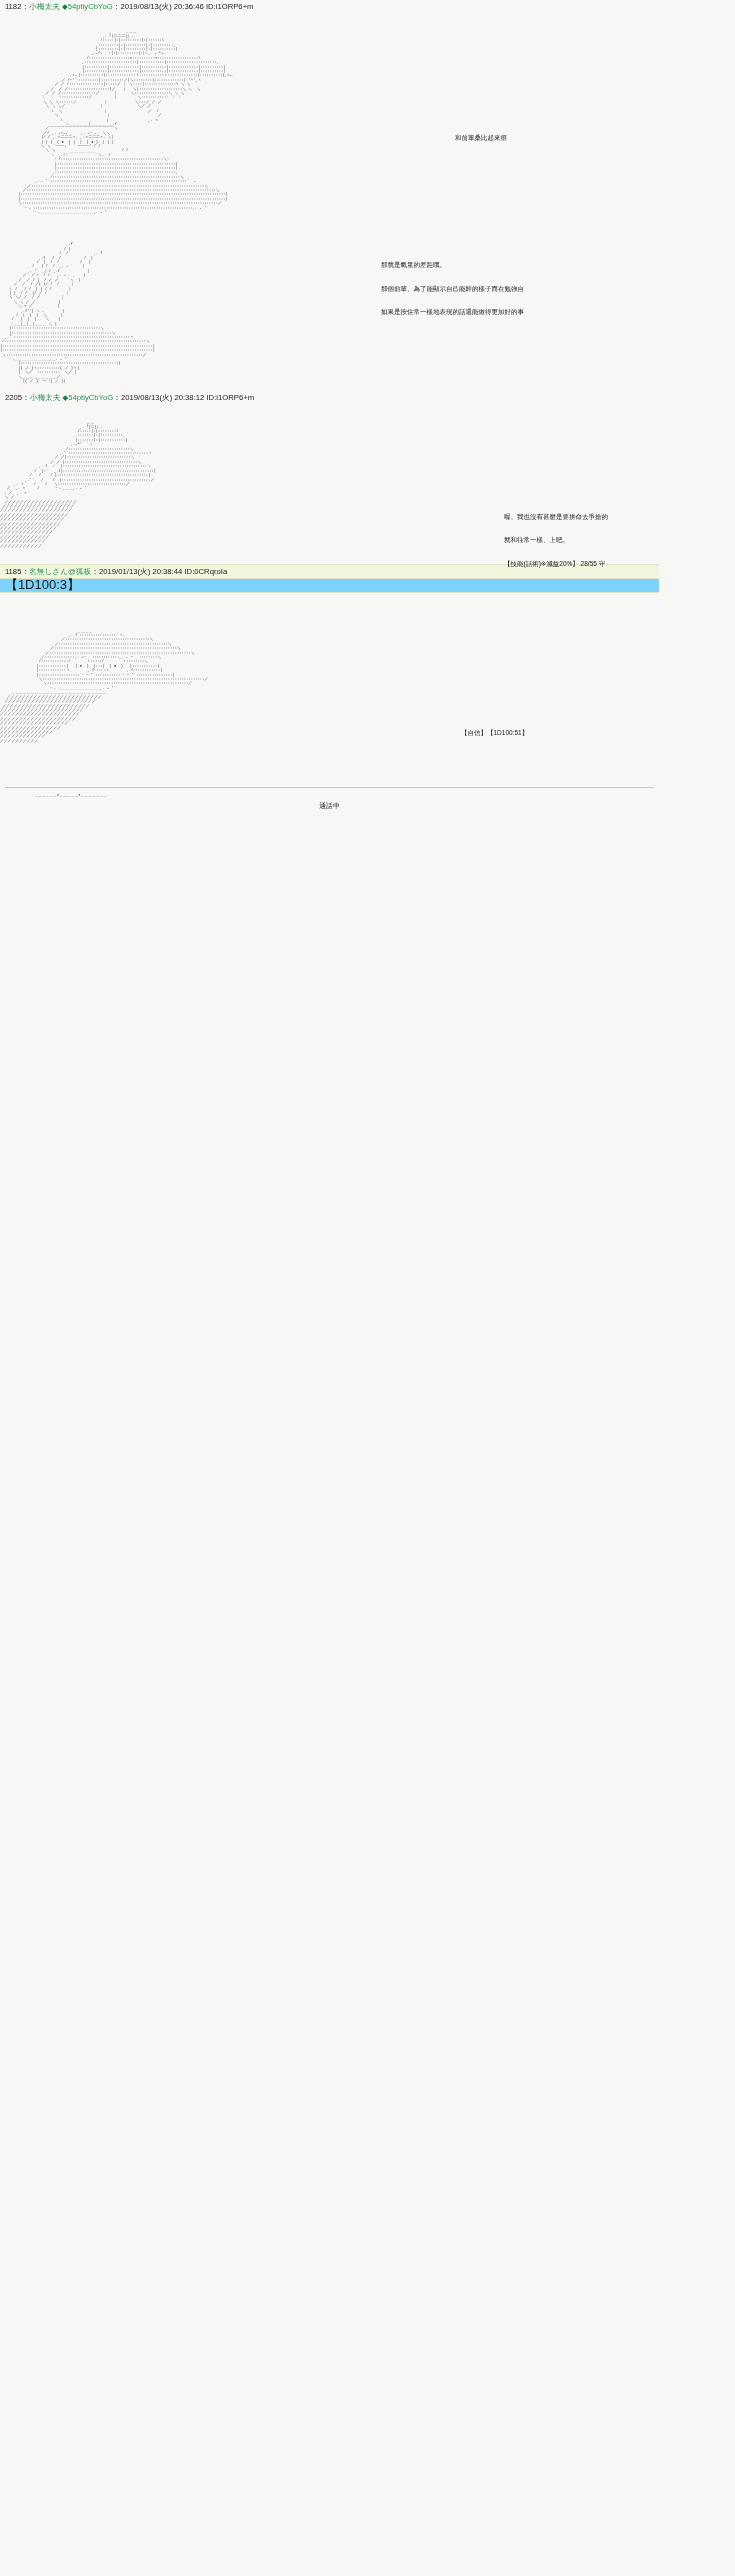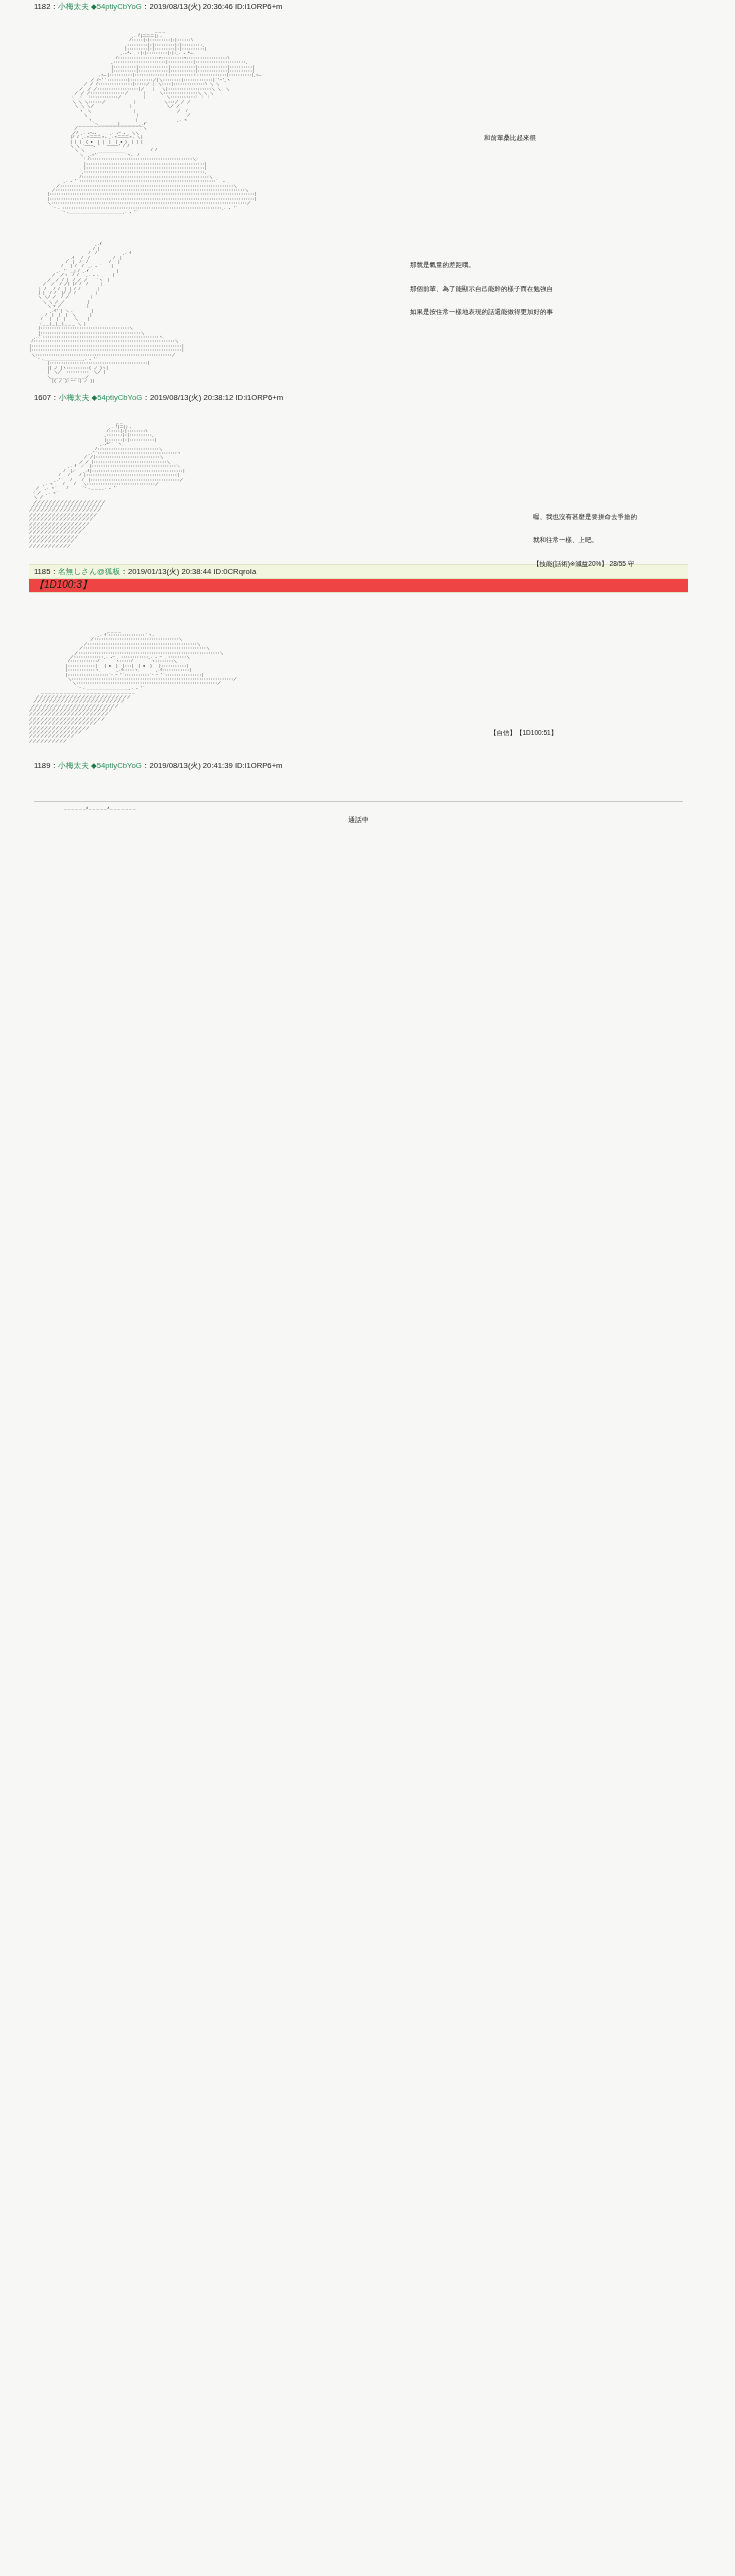--- a/index.html
+++ b/index.html
@@ -12,21 +12,20 @@
     font-family: "Liberation Sans", "DejaVu Sans", sans-serif;
     color: #1a1a1a;
     -webkit-font-smoothing: none;
   }
   .page {
     position: relative;
     width: 659px;
     min-height: 2576px;
     background: #f7f7f5;
     overflow: hidden;
-    margin-left: 29px;
   }
 
   
   .post-header {
     font-size: 7.7px;
     line-height: 9.8px;
     white-space: nowrap;
     padding: 1.8px 0 1.8px 4.9px;
     letter-spacing: 0px;
   }
@@ -69,27 +68,26 @@
     font-size: 6.5px;
     line-height: 11.7px;
     color: #1a1a1a;
     white-space: nowrap;
   }
   .spacer { height: 16px; }
   .spacer-sm { height: 7.4px; }
   .spacer-lg { height: 28px; }
 
   .hl-body {
-    background: #ef4444;
-    font-size: 10px;
+    background: #7dd3fc;
+    font-size: 13px;
     line-height: 10.4px;
     padding: 0.6px 0 1.8px 4.9px;
     color: #1a1a1a;
     border-bottom: 0.6px solid #dfe6c8;
-    font-style: italic;
   }
 
   .bottom-line {
     margin: 0 4.9px;
     border: 0;
     border-top: 0.6px solid #c9c9c9;
   }
   .center-label {
     text-align: center;
     font-size: 6.8px;
@@ -195,21 +193,21 @@
       <div class="dialogue" style="left:381px; top:17px;">那就是氣量的差距哦。</div>
       <div class="dialogue" style="left:381px; top:41px;">那個前輩、為了能顯示自己能幹的樣子而在勉強自</div>
       <div class="dialogue" style="left:381px; top:64px;">如果是按住常一樣地表現的話還能做得更加好的事</div>
     </div>
   </div>
 
   <div class="spacer-sm"></div>
 
   <div>
     <div class="post-header">
-      <span class="num">1607</span><span class="sep">：</span><span class="name">小梅太夫</span>
+      <span class="num">2205</span><span class="sep">：</span><span class="name">小梅太夫</span>
       <span class="trip"><span class="dia">◆</span><span>54ptiyCbYoG</span></span><span class="sep">：</span><span class="date">2019/08/13(火) 20:38:12</span>
       <span class="uid">ID:i1ORP6+m</span>
     </div>
     <div class="spacer"></div>
     <div class="post-body aa-wrap">
       <pre class="aa">                                      ＿＿                             
                                    ,. ｢|二|｣ ､                        
                                   /:::::|:|::::::::\                       
                                  ,:::::::|:|::::::::::,                      
                                  |:::::::|:|:::::::::::|                     
@@ -284,25 +282,20 @@
 ／／／／／／／／／／／／／／                               
 ／／／／／／／／／／／／                                    
 ／／／／／／／／／／                                         </pre>
       <div class="dialogue" style="left:461px; top:98px;">【自信】【1D100:51】</div>
     </div>
   </div>
 
   <div class="spacer"></div>
 
   <div>
-    <div class="post-header">
-      <span class="num">1189</span><span class="sep">：</span><span class="name">小梅太夫</span>
-      <span class="trip"><span class="dia">◆</span><span>54ptiyCbYoG</span></span><span class="sep">：</span><span class="date">2019/08/13(火) 20:41:39</span>
-      <span class="uid">ID:i1ORP6+m</span>
-    </div>
     <div class="spacer-lg"></div>
     <hr class="bottom-line">
     <div class="post-body aa-wrap">
       <pre class="aa">                                                                          
                ＿＿＿＿＿＿∧＿＿＿＿＿∧＿＿＿＿＿＿＿   
                                                                           </pre>
     </div>
     <div class="center-label">通話中</div>
   </div>
 

